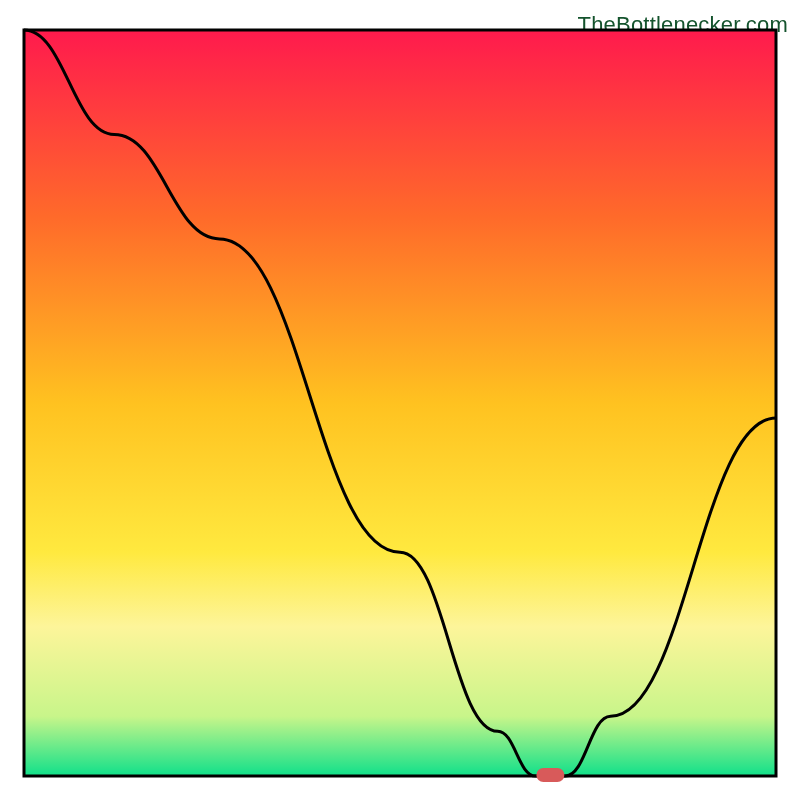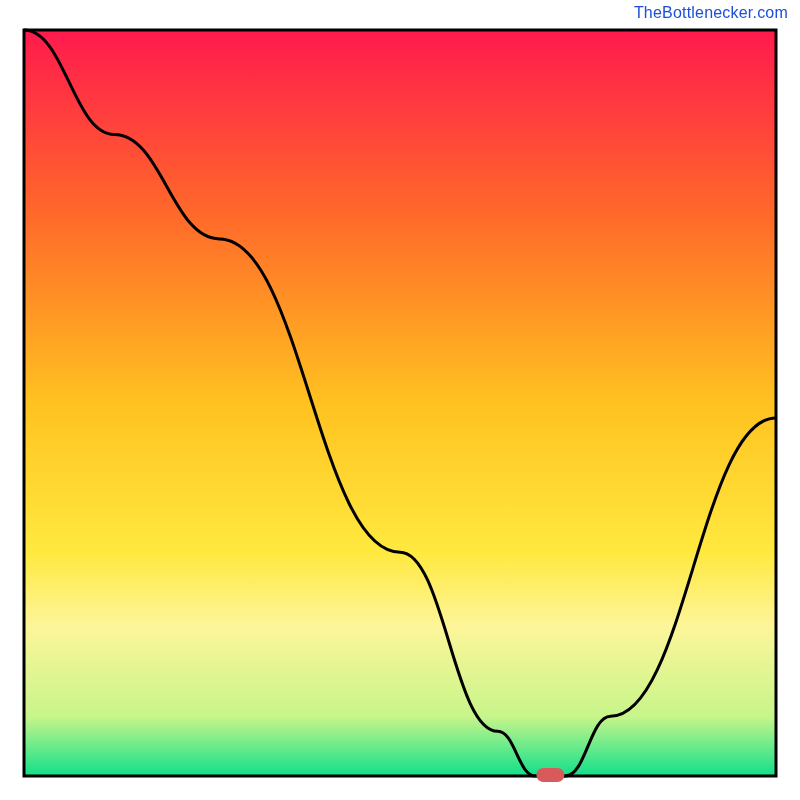--- a/index.html
+++ b/index.html
@@ -10,24 +10,24 @@
     background: #fff;
     font-family: Arial, Helvetica, sans-serif;
   }
   .chart-wrap {
     position: relative;
     width: 800px;
     height: 800px;
   }
   .watermark {
     position: absolute;
-    top: 4px;
+    top: 12px;
     right: 12px;
-    font-size: 16px;
-    color: #1d4ed8;
+    font-size: 22px;
+    color: #14532d;
     font-weight: 500;
     letter-spacing: 0.2px;
     user-select: none;
   }
   svg {
     position: absolute;
     left: 0;
     top: 0;
   }
 </style>

